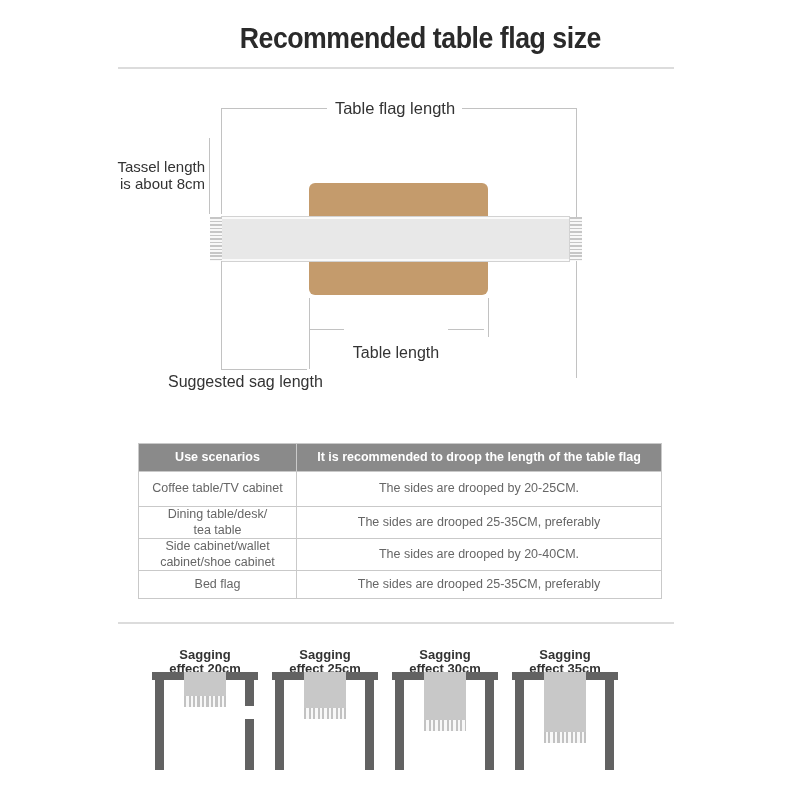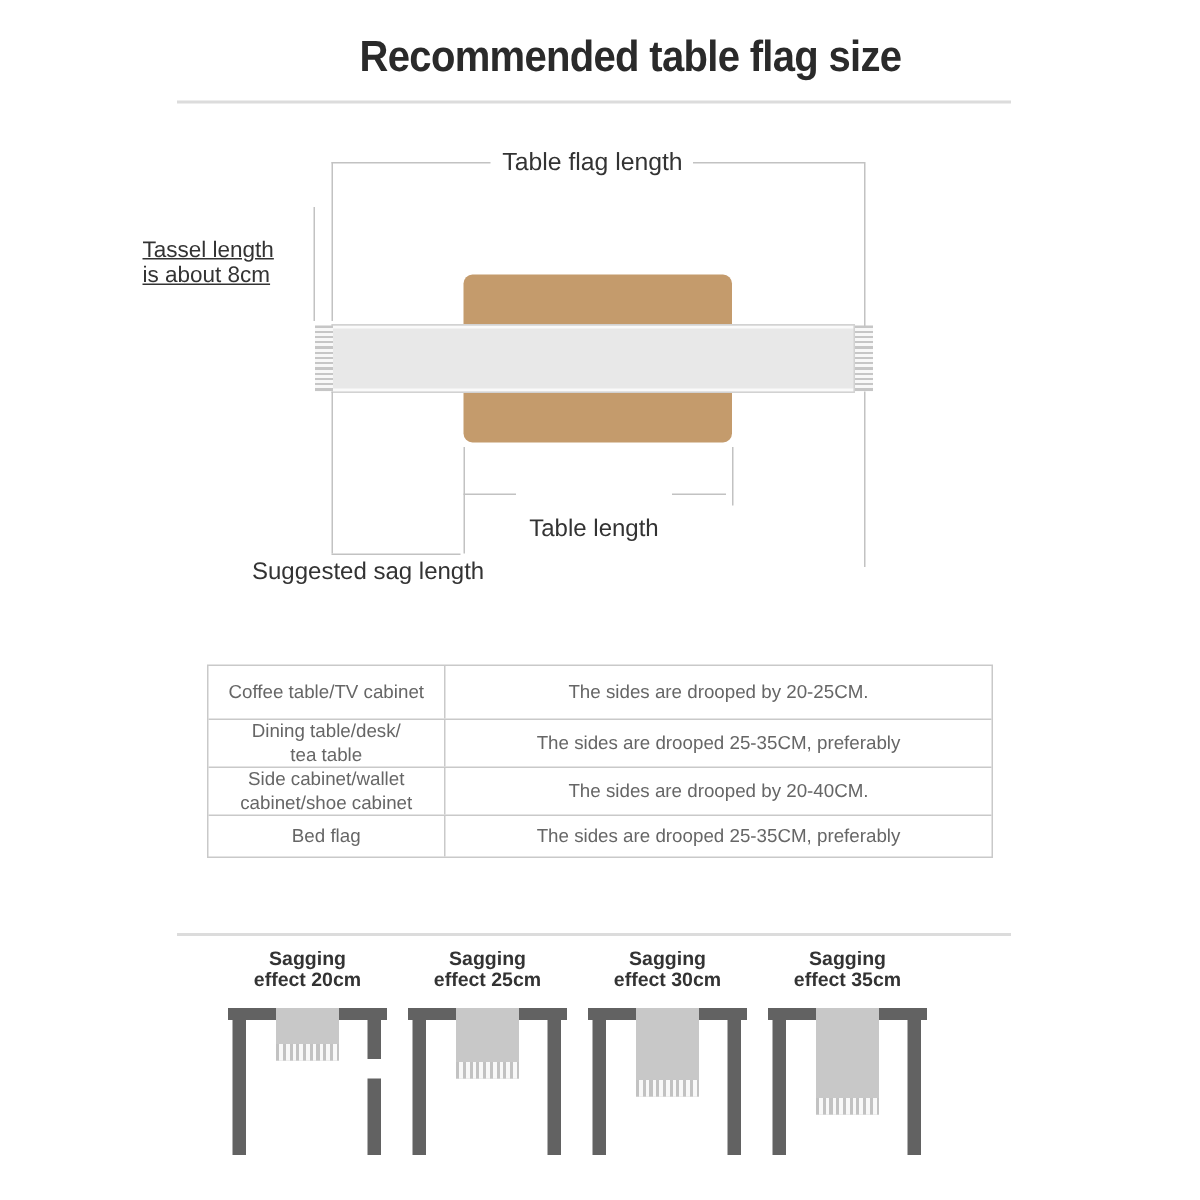--- a/index.html
+++ b/index.html
@@ -66,21 +66,21 @@
   .sc-c2{flex:1;display:flex;align-items:center;justify-content:center;text-align:center;
          white-space:pre-line;line-height:1.25;padding:2px 4px;}
   .sc-head{background:var(--header_gray);color:#ffffff;font-weight:bold;height:27px;}
   .sc-head .sc-c1{border-right:1px solid rgba(255,255,255,0.55);}
   .sc-head .sc-c2{white-space:nowrap;}
   .h35{height:35px;} .h32{height:32px;} .h28{height:28px;}
 
   
   .sag-item{position:absolute;top:632px;width:106px;height:140px;}
   .sag-label{
-    position:absolute;left:0;top:0;width:100%;text-align:center;
+    position:absolute;left:0;top:16px;width:100%;text-align:center;
     font-size:13px;font-weight:bold;color:var(--text_dark);
     line-height:14px;white-space:pre-line;
   }
   .sag-top{position:absolute;left:0;top:40px;width:106px;height:8px;background:var(--dark_gray);}
   .sag-leg{position:absolute;width:9px;background:var(--dark_gray);}
   .sag-runner{
     position:absolute;left:32px;top:40px;width:42px;
     background:var(--sag_runner_gray);
   }
   .sag-fringe{
@@ -98,21 +98,21 @@
 
 <div>
 
   <div class="abs dim-h" style="left:221px;top:108px;width:106px;"></div>
   <div class="abs dim-h" style="left:462px;top:108px;width:114px;"></div>
   <div class="abs dim-label" style="left:320px;top:99px;width:150px;text-align:center;font-size:16.5px;">Table flag length</div>
   <div class="abs dim-v" style="left:221px;top:108px;height:106px;"></div>
   <div class="abs dim-v" style="left:576px;top:108px;height:270px;"></div>
 
   <div class="abs dim-v" style="left:209px;top:138px;height:76px;"></div>
-  <div class="abs dim-label" style="left:95px;top:158px;width:110px;text-align:left;font-size:15px;line-height:17px;white-space:pre-line;text-decoration:underline;">Tassel length
+  <div class="abs dim-label" style="left:95px;top:158px;width:110px;text-align:right;font-size:15px;line-height:17px;white-space:pre-line;">Tassel length
 is about 8cm</div>
 
   <div class="abs table-rect"></div>
 
   <div class="abs flag-body"></div>
   <div class="abs flag-fringe" style="left:210px;"></div>
   <div class="abs flag-fringe" style="left:570px;"></div>
 
   <div class="abs dim-v" style="left:221px;top:261px;height:108px;"></div>
   <div class="abs dim-v" style="left:309px;top:298px;height:71px;"></div>
@@ -120,20 +120,24 @@
 
   <div class="abs dim-h" style="left:309px;top:329px;width:35px;"></div>
   <div class="abs dim-h" style="left:448px;top:329px;width:36px;"></div>
   <div class="abs dim-label" style="left:344px;top:320px;width:104px;text-align:center;font-size:16px;margin-top:24px;">Table length</div>
 
   <div class="abs dim-h" style="left:221px;top:369px;width:86px;"></div>
   <div class="abs dim-label" style="left:168px;top:373px;font-size:16px;">Suggested sag length</div>
 </div>
 
 <div class="abs sc-table">
+  <div class="sc-row sc-head">
+    <div class="sc-c1">Use scenarios</div>
+    <div class="sc-c2">It is recommended to droop the length of the table flag</div>
+  </div>
   <div class="sc-row h35">
     <div class="sc-c1">Coffee table/TV cabinet</div>
     <div class="sc-c2">The sides are drooped by 20-25CM.</div>
   </div>
   <div class="sc-row h32">
     <div class="sc-c1">Dining table/desk/
 tea table</div>
     <div class="sc-c2">The sides are drooped 25-35CM, preferably</div>
   </div>
   <div class="sc-row h32">

